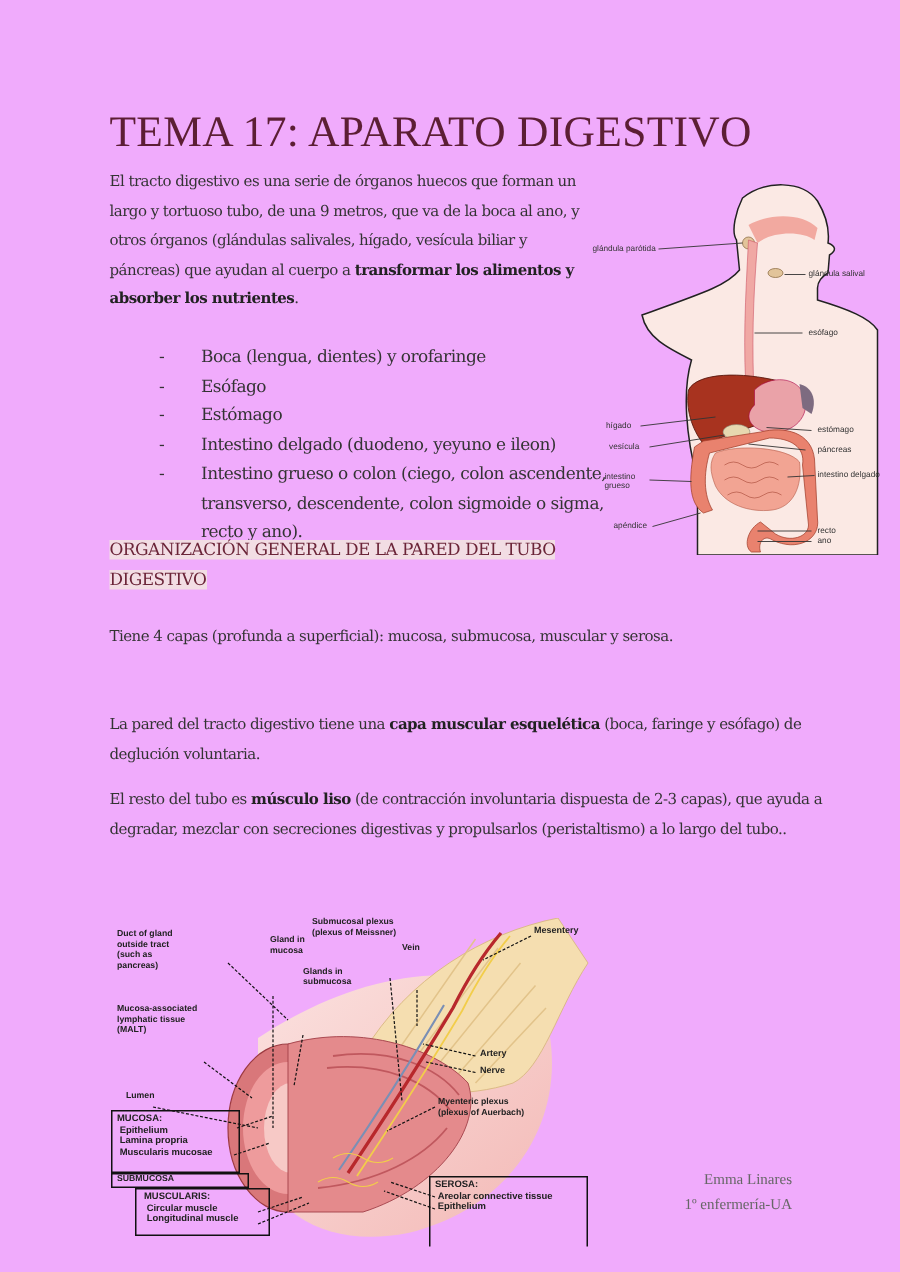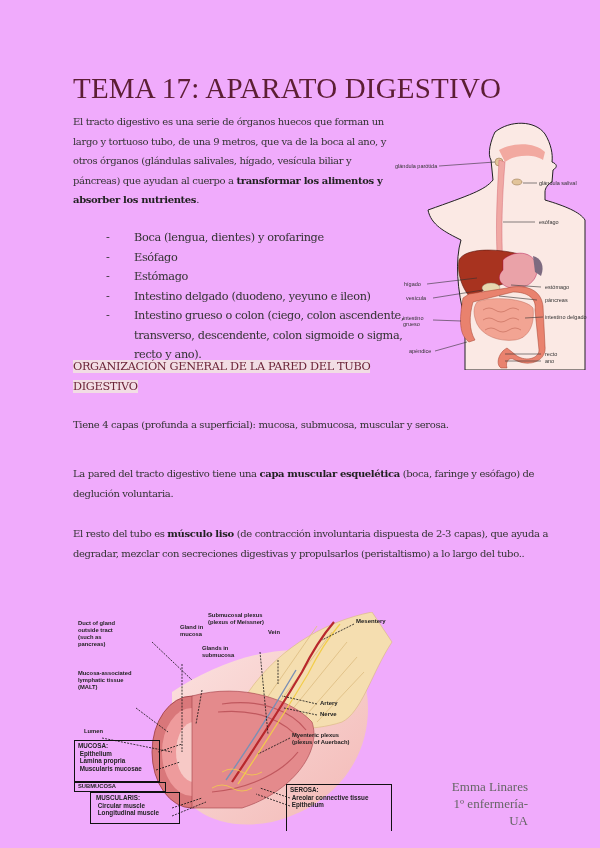--- a/index.html
+++ b/index.html
@@ -10,24 +10,24 @@
   .p b{color:#222;}
   .intro{top:112px;width:320px;}
   .organs-lead{top:210px;width:320px;}
   .organs{position:absolute;left:90px;top:212px;width:300px;margin:16px;padding:0;list-style:none;font-size:11.3px;line-height:19.5px;color:#333;letter-spacing:-0.35px;}
   .organs li{position:relative;padding-left:28px;}
   .organs li::before{content:"-";position:absolute;left:0;top:0;}
   .section-h{position:absolute;left:73px;top:357px;font-size:11.3px;line-height:19.5px;color:#6b2438;letter-spacing:-0.35px;}
   .section-h span{background:#f2dde4;}
   .layers{top:392px;width:480px;margin-top:23px;}
   .mucosa{top:424px;width:480px;}
-  .muscular{top:464px;width:480px;}
+  .muscular{top:474px;width:480px;}
   .smooth{top:524px;width:480px;}
   .ext{top:584px;width:480px;}
-  .author{position:absolute;left:438px;top:778px;font-size:13px;line-height:17px;color:#666;text-align:right;width:90px;font-family:"Liberation Serif",serif;}
+  .author{position:absolute;left:438px;top:778px;font-size:10px;line-height:17px;color:#666;text-align:right;width:90px;font-family:"Liberation Serif",serif;}
   .figure{position:absolute;}
   .lbl{position:absolute;font-family:"Liberation Sans",sans-serif;font-size:5.5px;color:#333;white-space:nowrap;}
   .lbl2{position:absolute;font-family:"Liberation Sans",sans-serif;font-size:6.3px;font-weight:bold;color:#222;line-height:7.5px;white-space:nowrap;}
   .box{position:absolute;border:1.6px solid #111;background:transparent;}
 </style>
 </head>
 <body>
 
 <div class="page">
 

